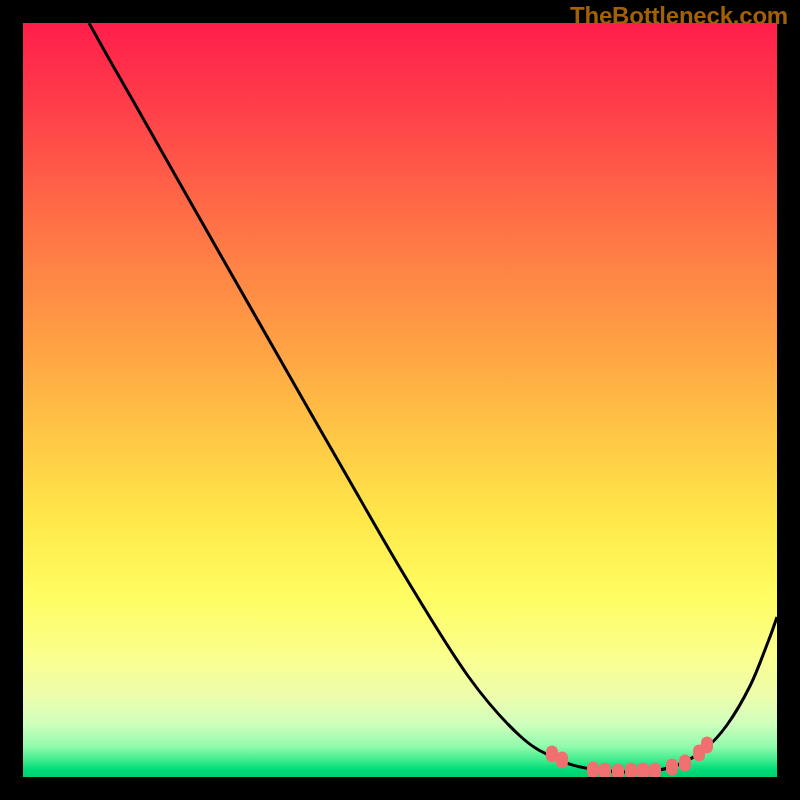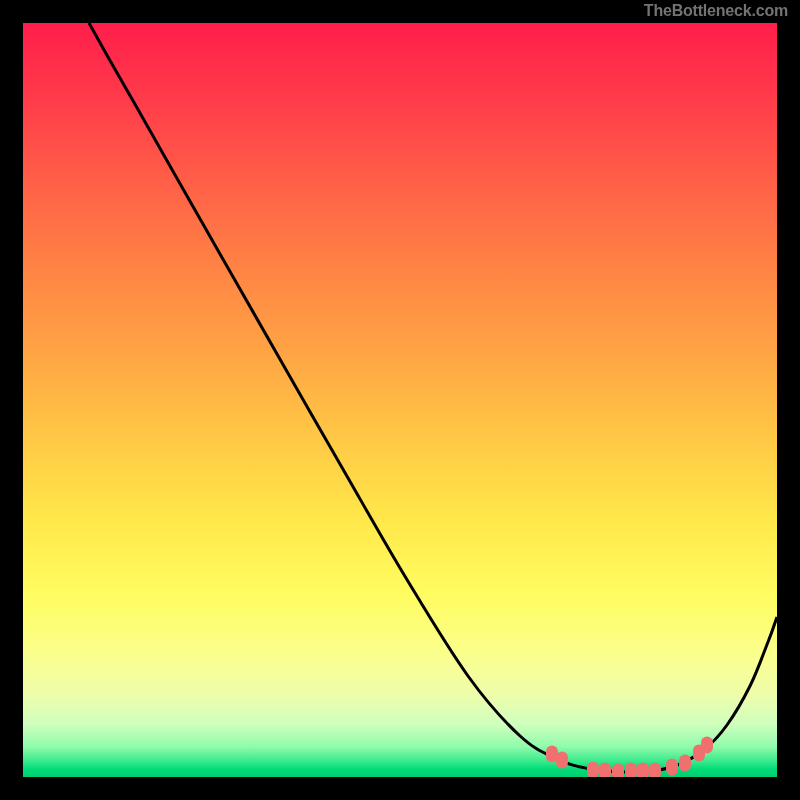--- a/index.html
+++ b/index.html
@@ -56,23 +56,23 @@
     left: 0;
     top: 0;
     width: 754px;
     height: 754px;
   }
   .watermark {
     position: absolute;
     top: 2px;
     right: 12px;
     font-family: Arial, Helvetica, sans-serif;
-    font-size: 16px;
+    font-size: 24px;
     font-weight: 600;
-    color: #737373;
+    color: #a16207;
     letter-spacing: -0.2px;
   }
 </style>
 </head>
 <body>
 
 <div class="canvas">
   <div class="plot">
     <div class="gradient"></div>
     <svg class="svg-overlay" id="svg-overlay" viewBox="0 0 754 754">

